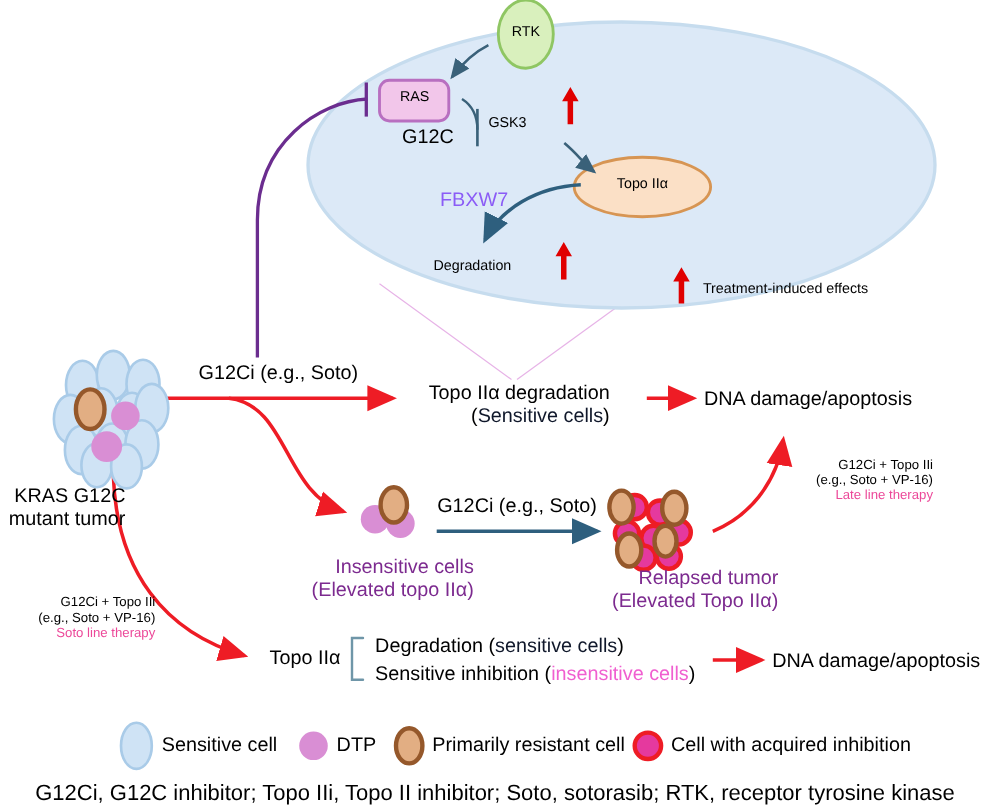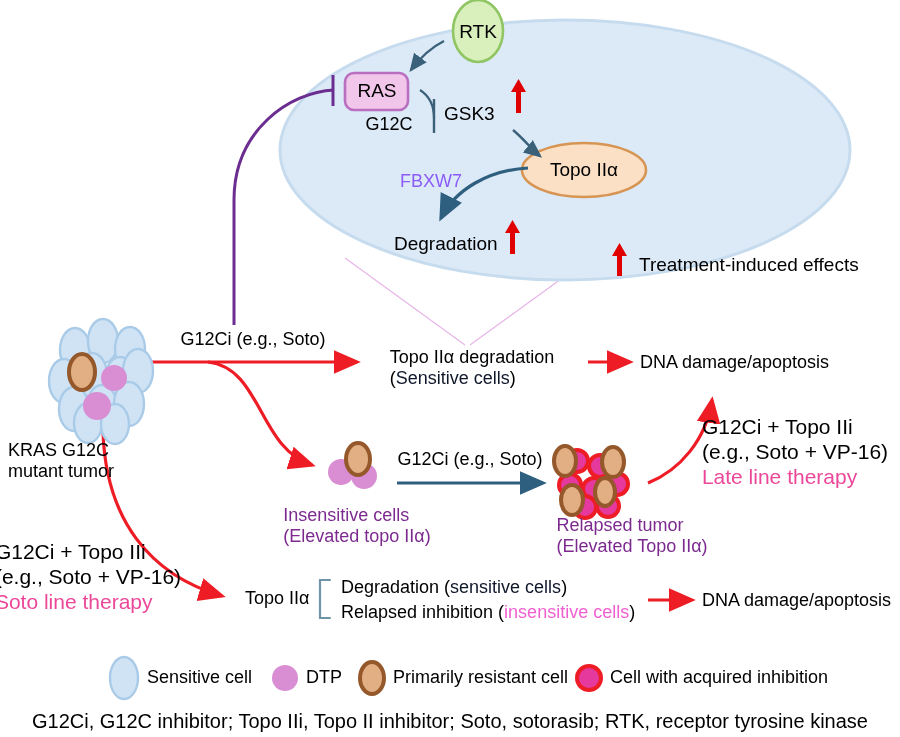--- a/index.html
+++ b/index.html
@@ -7,25 +7,25 @@
   #stage{position:relative;width:900px;height:737px;}
   svg.layer{position:absolute;left:0;top:0;width:900px;height:737px;overflow:visible;}
   .txt{position:absolute;white-space:nowrap;line-height:1.18;}
   .c{transform:translateX(-50%);}
   .blk{color:#000;}
   .red{color:#ec4899;}
   .blue{color:#0f172a;}
   .purple{color:#7c2a8f;}
   .pink{color:#f05fd0;}
   .dred{color:#8b5cf6;}
-  .f19{font-size:19px;}
+  .f19{font-size:13px;}
   .f18{font-size:18px;}
-  .f17{font-size:21px;}
+  .f17{font-size:12px;}
   .f16{font-size:20px;}
-  .ctr{text-align:left;}
+  .ctr{text-align:right;}
 </style>
 </head>
 <body>
 
 <div id="stage">
 
   <svg class="layer" viewBox="0 0 900 737">
     <defs>
       <marker id="ah-red" markerWidth="9" markerHeight="9" refX="7.2" refY="4" orient="auto">
         <path d="M0,0.3 L8.4,4 L0,7.7 Z" fill="#ee1c25"></path>
@@ -188,21 +188,21 @@
     <div>(e.g., Soto + VP-16)</div>
     <div class="red">Soto line therapy</div>
   </div>
 
   <div class="txt f18 blk" style="left:245px;top:588px;">Topo IIα</div>
 
   <div class="txt f18 blk" style="left:341px;top:577px;">
     <span>Degradation (</span><span class="blue">sensitive cells</span><span>)</span>
   </div>
   <div class="txt f18 blk" style="left:341px;top:602px;">
-    <span>Relapsed inhibition (</span><span class="pink">insensitive cells</span><span>)</span>
+    <span>Sensitive inhibition (</span><span class="pink">insensitive cells</span><span>)</span>
   </div>
 
   <div class="txt f18 blk" style="left:702px;top:590px;">DNA damage/apoptosis</div>
 
   <div class="txt f18 blk" style="left:147px;top:667px;">Sensitive cell</div>
   <div class="txt f18 blk" style="left:306px;top:667px;">DTP</div>
   <div class="txt f18 blk" style="left:393px;top:667px;">Primarily resistant cell</div>
   <div class="txt f18 blk" style="left:610px;top:667px;">Cell with acquired inhibition</div>
 
   <div class="txt f16 blk c" style="left:450px;top:710px;">G12Ci, G12C inhibitor; Topo IIi, Topo II inhibitor; Soto, sotorasib; RTK, receptor tyrosine kinase</div>

